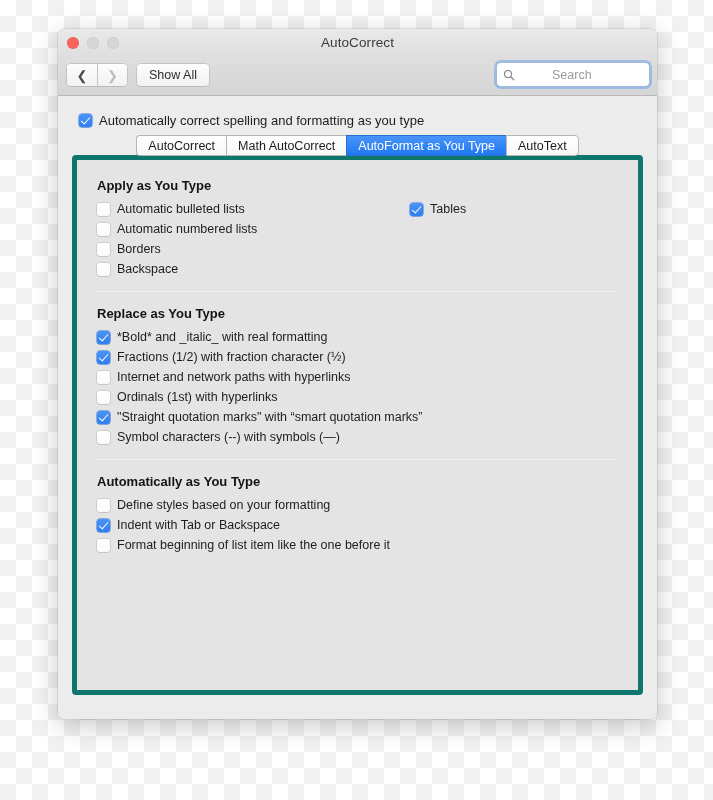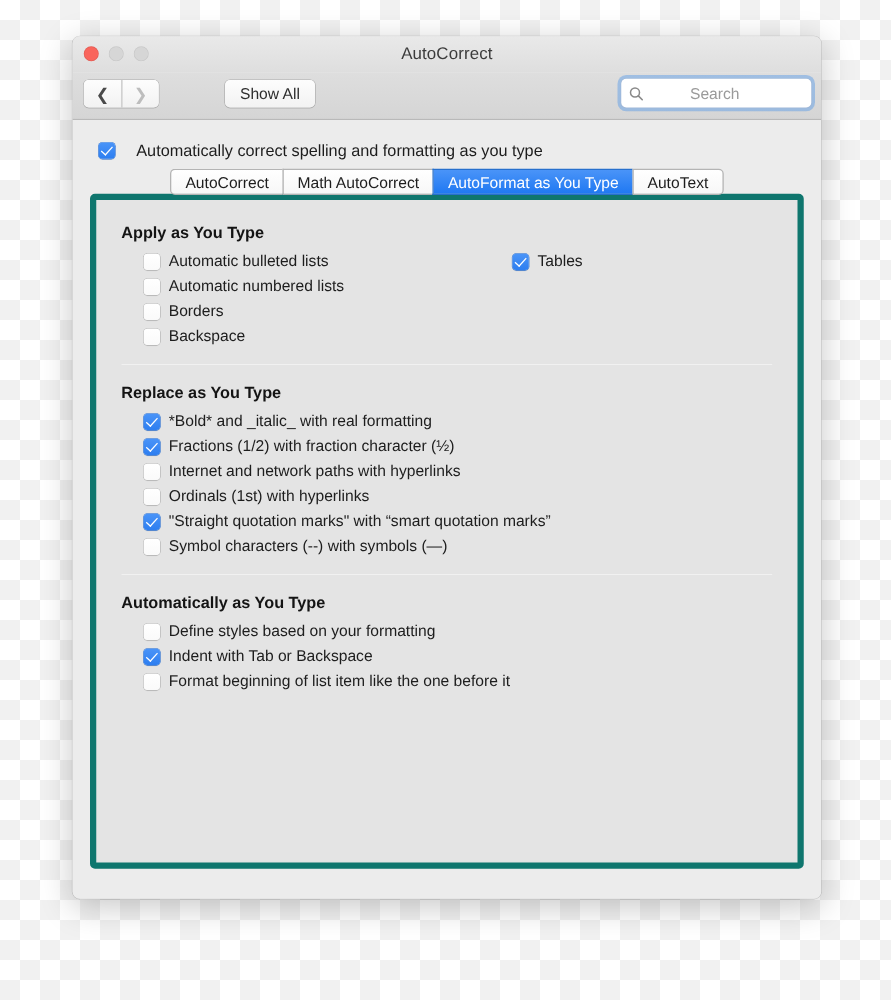--- a/index.html
+++ b/index.html
@@ -86,21 +86,21 @@
   }
   .navbtn + .navbtn { border-left: 0.5px solid #c4c4c4; }
   .navbtn.disabled { color: #bdbdbd; }
   .showall {
     position: absolute; left: 79px; top: 6px;
     height: 22px; padding: 0 12px;
     display: flex; align-items: center;
     border-radius: 4px;
     background: linear-gradient(180deg,#fdfdfd 0%, #f2f2f2 100%);
     box-shadow: 0 0 0 0.5px #a9a9a9, 0 1px 0.5px rgba(0,0,0,0.06);
-    font-size: 12.5px; color: #2d2d2d; margin-left: 43px;
+    font-size: 12.5px; color: #2d2d2d;
   }
   .searchwrap {
     position: absolute; right: 8px; top: 5px;
     width: 152px; height: 23px;
     border-radius: 4px;
     background: #ffffff;
     box-shadow: 0 0 0 0.5px #9fb6d6, 0 0 0 3px rgba(84,152,233,0.45);
     display: flex; align-items: center;
     padding: 0 6px;
     gap: 31px;
@@ -119,21 +119,21 @@
     position: relative;
     height: calc(690px - 29px - 38px);
     background: #ececec;
     padding: 12px 14px 14px 14px;
   }
 
   .topcheck {
     display: flex; align-items: center;
     margin: 5px 0 7px 7px;
   }
-  .topcheck .lbl { font-size: 13px; color: #1d1d1d; margin-left: 17px; }
+  .topcheck .lbl { font-size: 13px; color: #1d1d1d; margin-left: 7px; }
 
   
   .tabs {
     position: relative;
     display: flex;
     justify-content: center;
     z-index: 3;
     margin-bottom: -1px;
   }
   .tab {
@@ -169,21 +169,20 @@
   .sep {
     height: 1px;
     background: #cfcfcf;
     border-bottom: 1px solid #f1f1f1;
     margin: 12px 0 14px 0;
   }
 
   .opt {
     display: flex; align-items: center;
     height: 20px;
-    margin-left: 18px;
   }
   .opt .lbl { font-size: 12.5px; color: #1d1d1d; margin-left: 7px; }
 
   .cols { position: relative; }
   .col-right {
     position: absolute; left: 295px; top: 0;
   }
 
   
   .cb {

